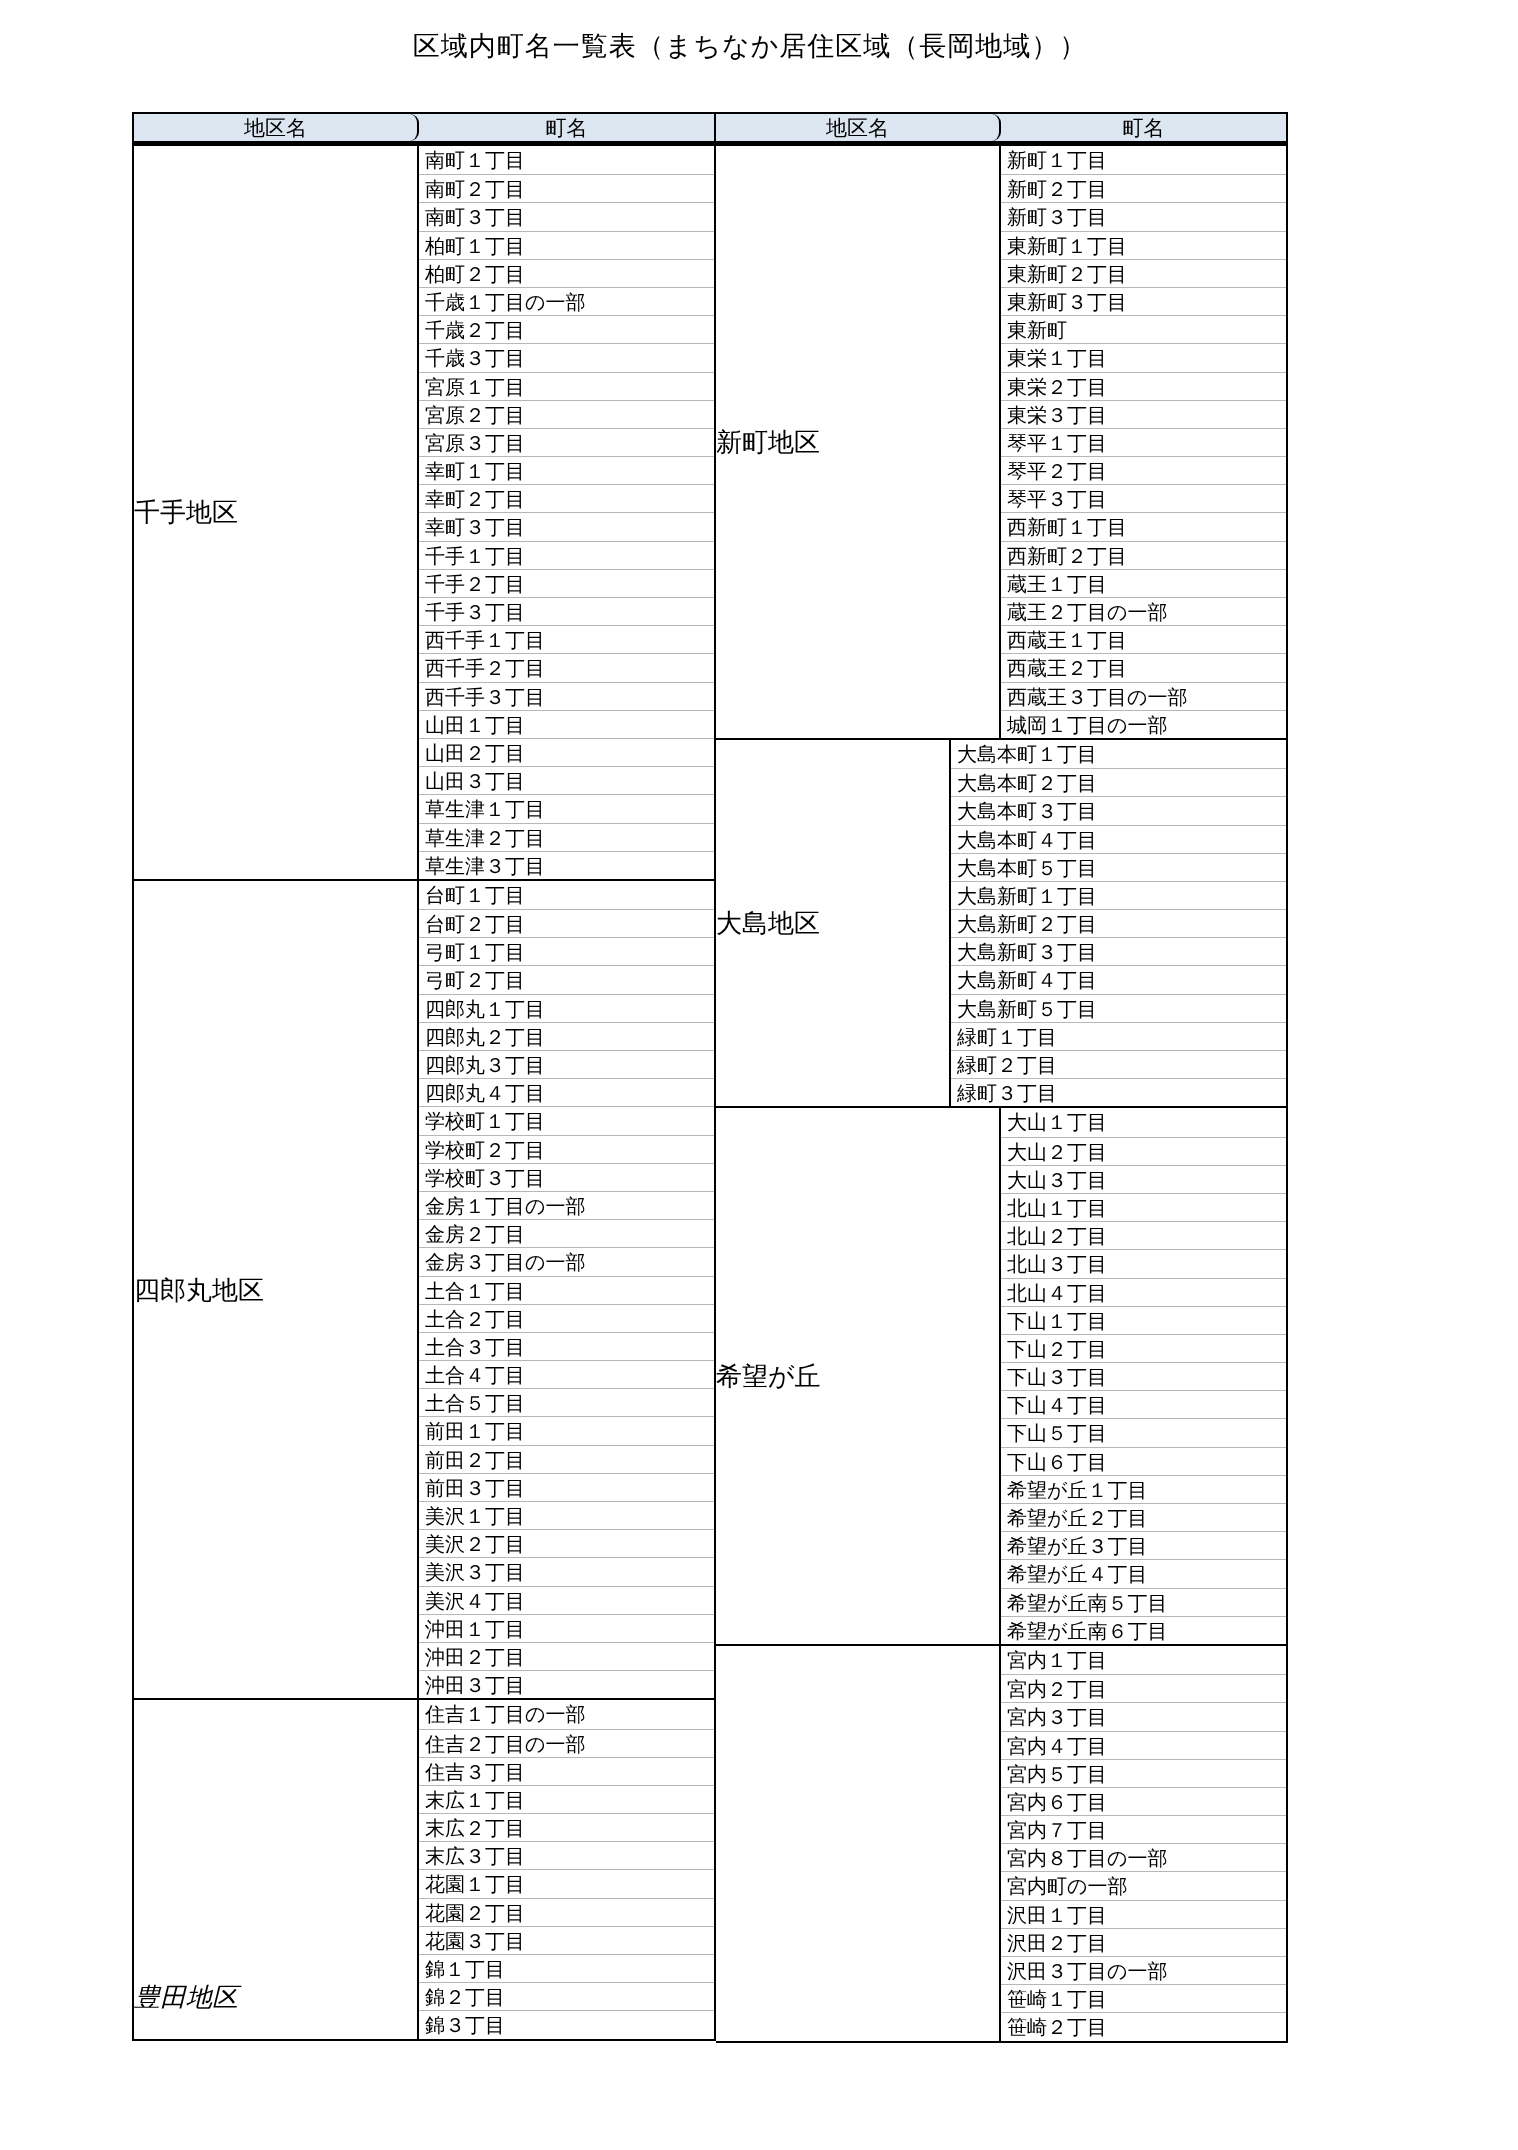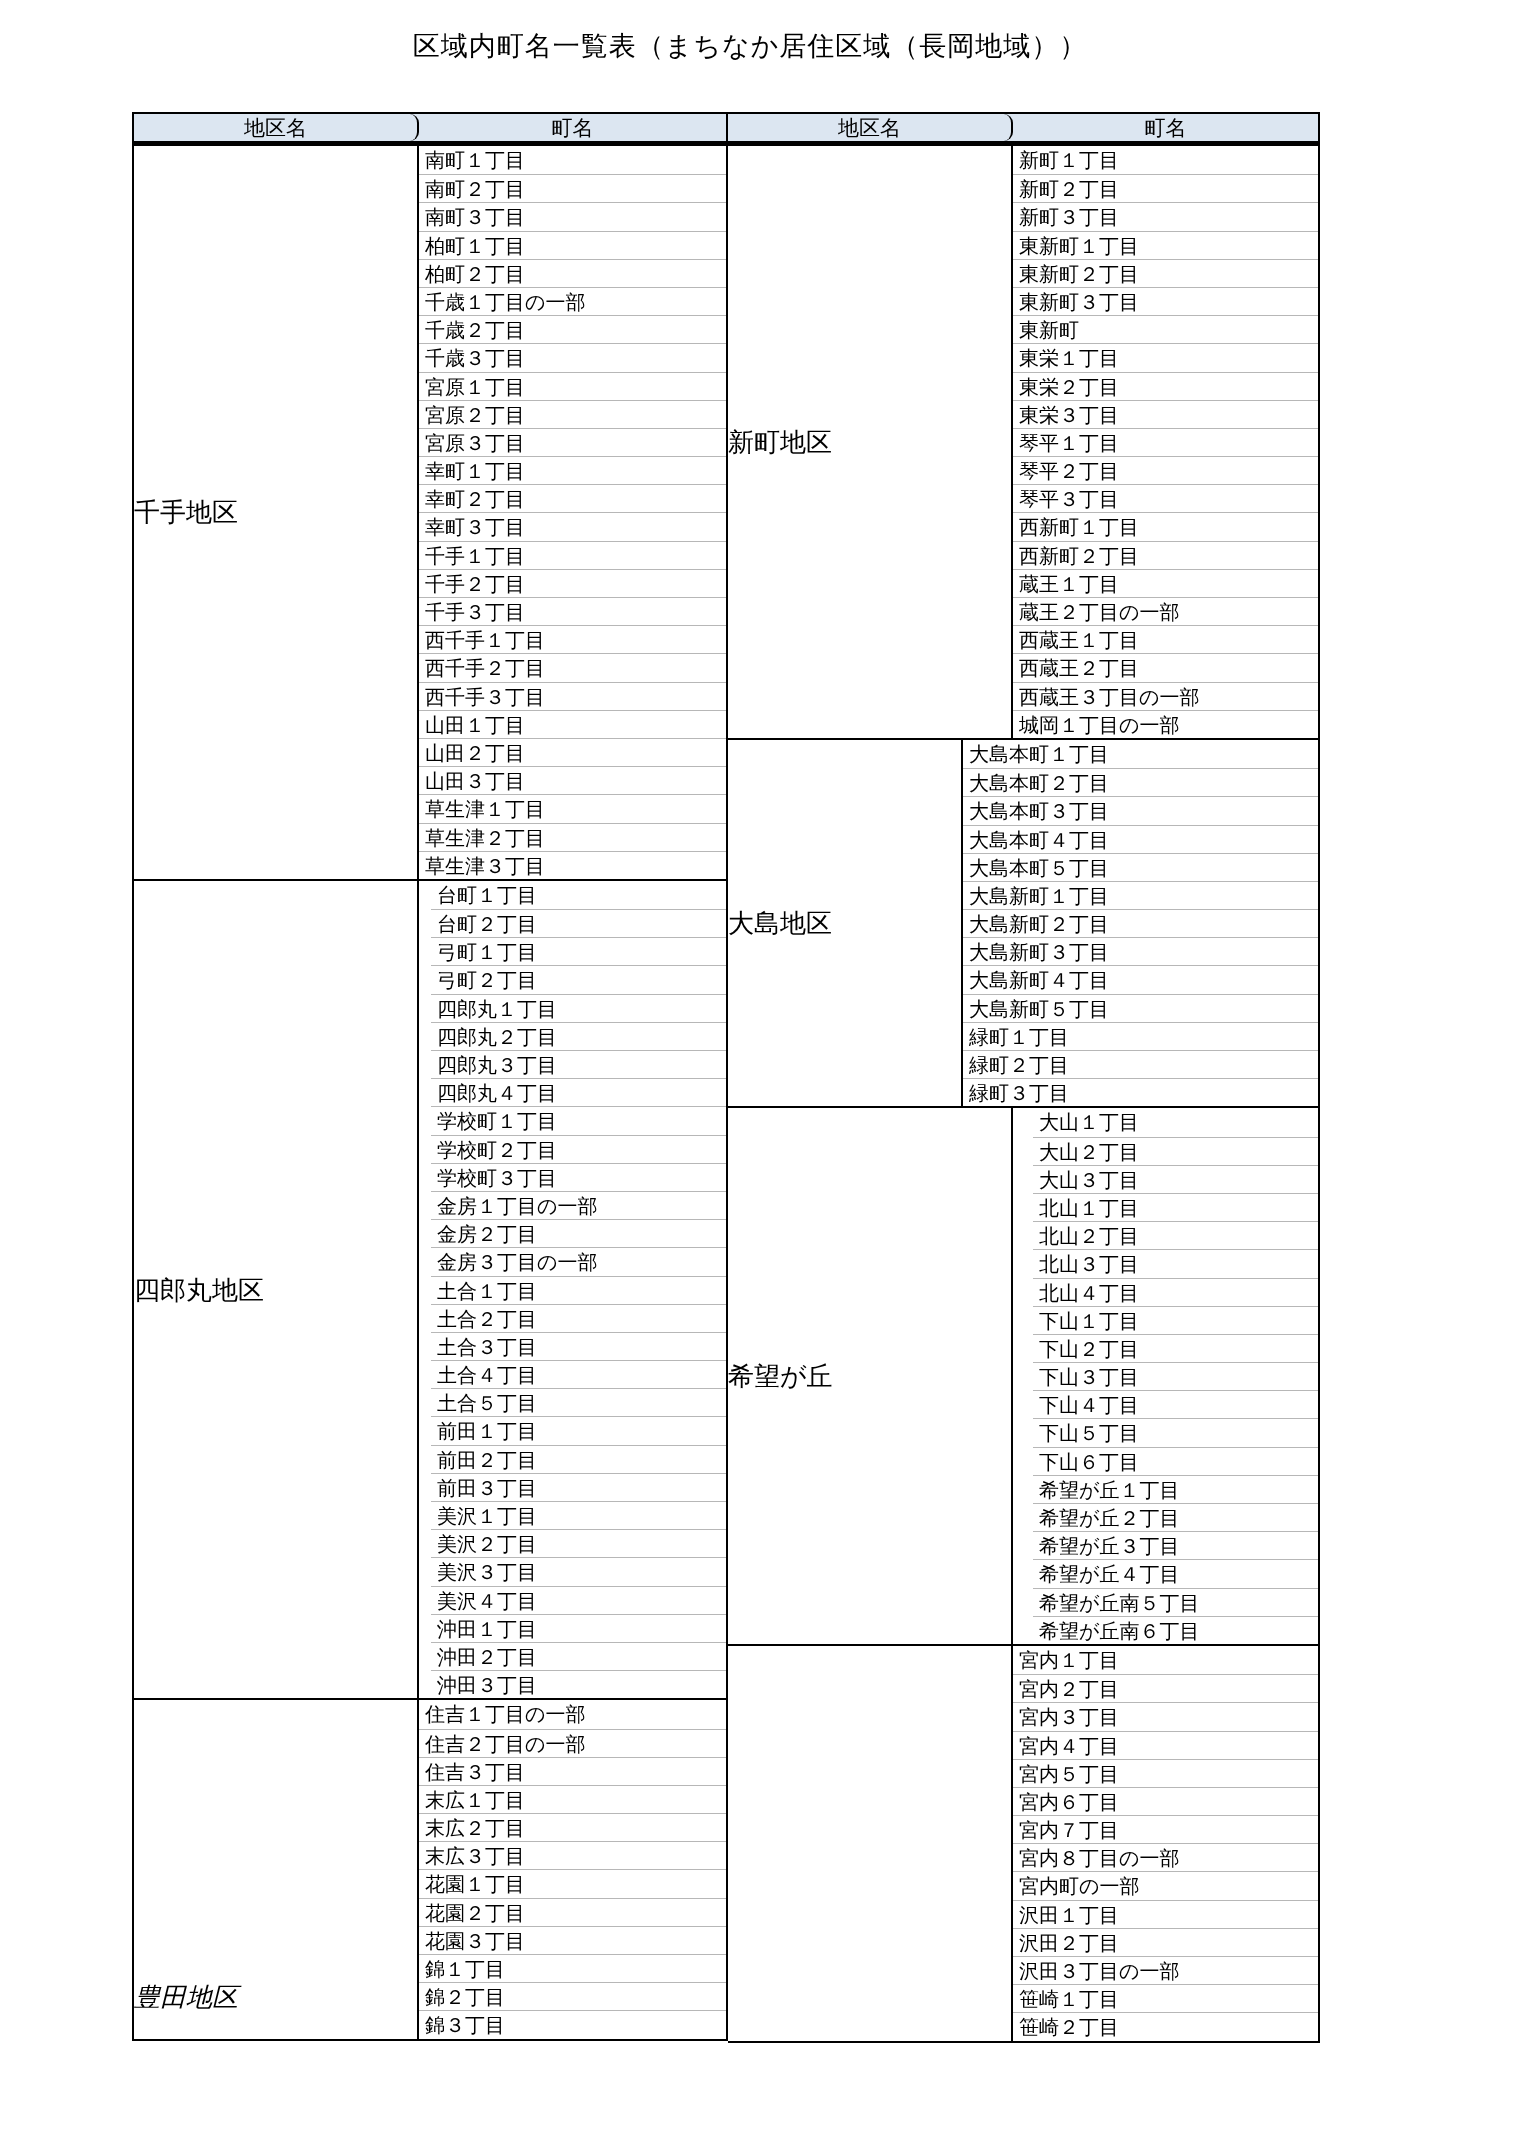--- a/index.html
+++ b/index.html
@@ -119,21 +119,21 @@
             <div class="town-row">山田３丁目</div>
             <div class="town-row">草生津１丁目</div>
             <div class="town-row">草生津２丁目</div>
             <div class="town-row">草生津３丁目</div>
           </div>
         </div>
         <div class="section">
           <div class="district-cell" style="width: 285px;">
             <div class="district-label centered">四郎丸地区</div>
           </div>
-          <div class="towns" style="width: 295px; padding-left: 12px;">
+          <div class="towns" style="width: 295px;">
             <div class="town-row">台町１丁目</div>
             <div class="town-row">台町２丁目</div>
             <div class="town-row">弓町１丁目</div>
             <div class="town-row">弓町２丁目</div>
             <div class="town-row">四郎丸１丁目</div>
             <div class="town-row">四郎丸２丁目</div>
             <div class="town-row">四郎丸３丁目</div>
             <div class="town-row">四郎丸４丁目</div>
             <div class="town-row">学校町１丁目</div>
             <div class="town-row">学校町２丁目</div>
@@ -228,21 +228,21 @@
             <div class="town-row">大島新町５丁目</div>
             <div class="town-row">緑町１丁目</div>
             <div class="town-row">緑町２丁目</div>
             <div class="town-row">緑町３丁目</div>
           </div>
         </div>
         <div class="section">
           <div class="district-cell" style="width: 285px;">
             <div class="district-label centered">希望が丘</div>
           </div>
-          <div class="towns" style="width: 285px; padding-left: 20px;">
+          <div class="towns" style="width: 285px;">
             <div class="town-row">大山１丁目</div>
             <div class="town-row">大山２丁目</div>
             <div class="town-row">大山３丁目</div>
             <div class="town-row">北山１丁目</div>
             <div class="town-row">北山２丁目</div>
             <div class="town-row">北山３丁目</div>
             <div class="town-row">北山４丁目</div>
             <div class="town-row">下山１丁目</div>
             <div class="town-row">下山２丁目</div>
             <div class="town-row">下山３丁目</div>

